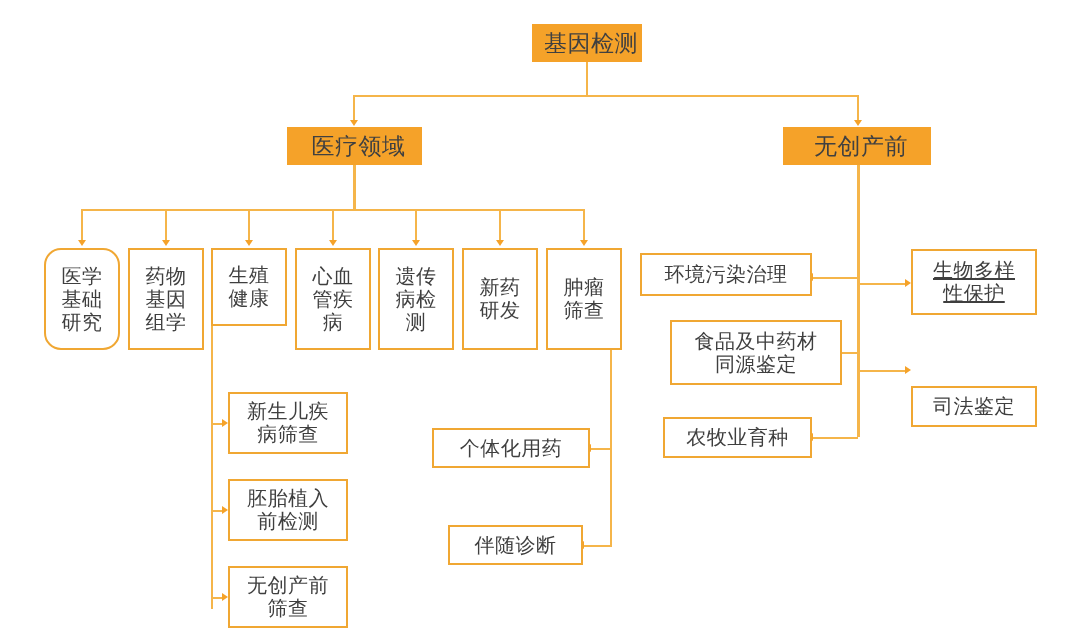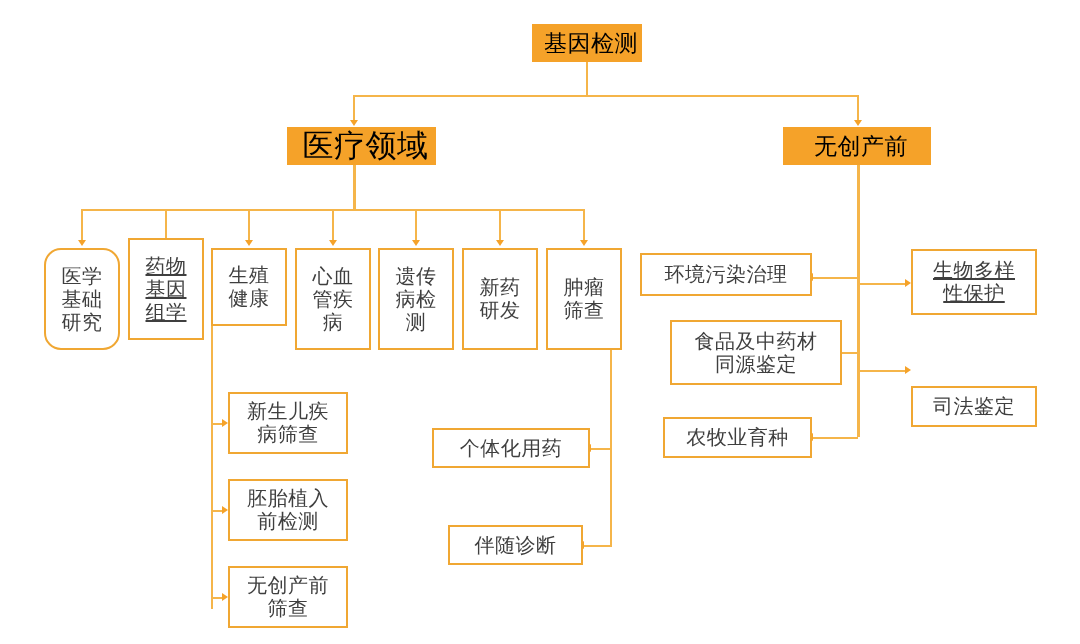--- a/index.html
+++ b/index.html
@@ -22,21 +22,21 @@
     align-items:center;
     justify-content:center;
     text-align:center;
     line-height:1.15;
     letter-spacing:.5px;
     white-space:pre-line;
   }
   .node.filled{
     background:#f5a229;
     border-color:#f5a229;
-    color:#000000;
+    color:#404040;
     padding-left:8px;
   }
 
   
   .ln{position:absolute;background:#f5b54a;}
   .ln.h{height:2px;}
   .ln.v{width:2px;}
 
   .arw{position:absolute;width:0;height:0;}
   .arw.down{
@@ -64,21 +64,21 @@
 
   <div class="ln v" style="left:586px;top:62px;height:33px;"></div>
 
   <div class="ln h" style="left:353px;top:95px;width:505px;"></div>
 
   <div class="ln v" style="left:353px;top:95px;height:28px;"></div>
   <div class="arw down" style="left:350px;top:120px;"></div>
   <div class="ln v" style="left:857px;top:95px;height:28px;"></div>
   <div class="arw down" style="left:854px;top:120px;"></div>
 
-  <div class="node filled" style="left:287px;top:127px;width:149px;height:38px;font-size:31px;">医疗领域</div>
+  <div class="node filled" style="left:287px;top:127px;width:135px;height:38px;font-size:23px;">医疗领域</div>
 
   <div class="node filled" style="left:783px;top:127px;width:148px;height:38px;font-size:23px;">无创产前</div>
 
   <div class="ln v" style="left:353px;top:165px;height:45px;width:3px;"></div>
   <div class="ln h" style="left:81px;top:209px;width:504px;"></div>
 
   <div class="ln v" style="left:81px;top:209px;height:33px;"></div>
   <div class="arw down" style="left:78px;top:240px;"></div>
   <div class="ln v" style="left:165px;top:209px;height:33px;"></div>
   <div class="arw down" style="left:162px;top:240px;"></div>
@@ -89,21 +89,21 @@
   <div class="ln v" style="left:415px;top:209px;height:33px;"></div>
   <div class="arw down" style="left:412px;top:240px;"></div>
   <div class="ln v" style="left:499px;top:209px;height:33px;"></div>
   <div class="arw down" style="left:496px;top:240px;"></div>
   <div class="ln v" style="left:583px;top:209px;height:33px;"></div>
   <div class="arw down" style="left:580px;top:240px;"></div>
 
   <div class="node" style="left:44px;top:248px;width:76px;height:102px;font-size:20px;border-radius:17px;">医学
 基础
 研究</div>
-  <div class="node" style="left:128px;top:238px;width:76px;height:102px;font-size:20px;text-decoration:underline;">药物
+  <div class="node" style="left:128px;top:248px;width:76px;height:102px;font-size:20px;">药物
 基因
 组学</div>
   <div class="node" style="left:211px;top:248px;width:76px;height:78px;font-size:20px;">生殖
 健康</div>
   <div class="node" style="left:295px;top:248px;width:76px;height:102px;font-size:20px;">心血
 管疾
 病</div>
   <div class="node" style="left:378px;top:248px;width:76px;height:102px;font-size:20px;">遗传
 病检
 测</div>

